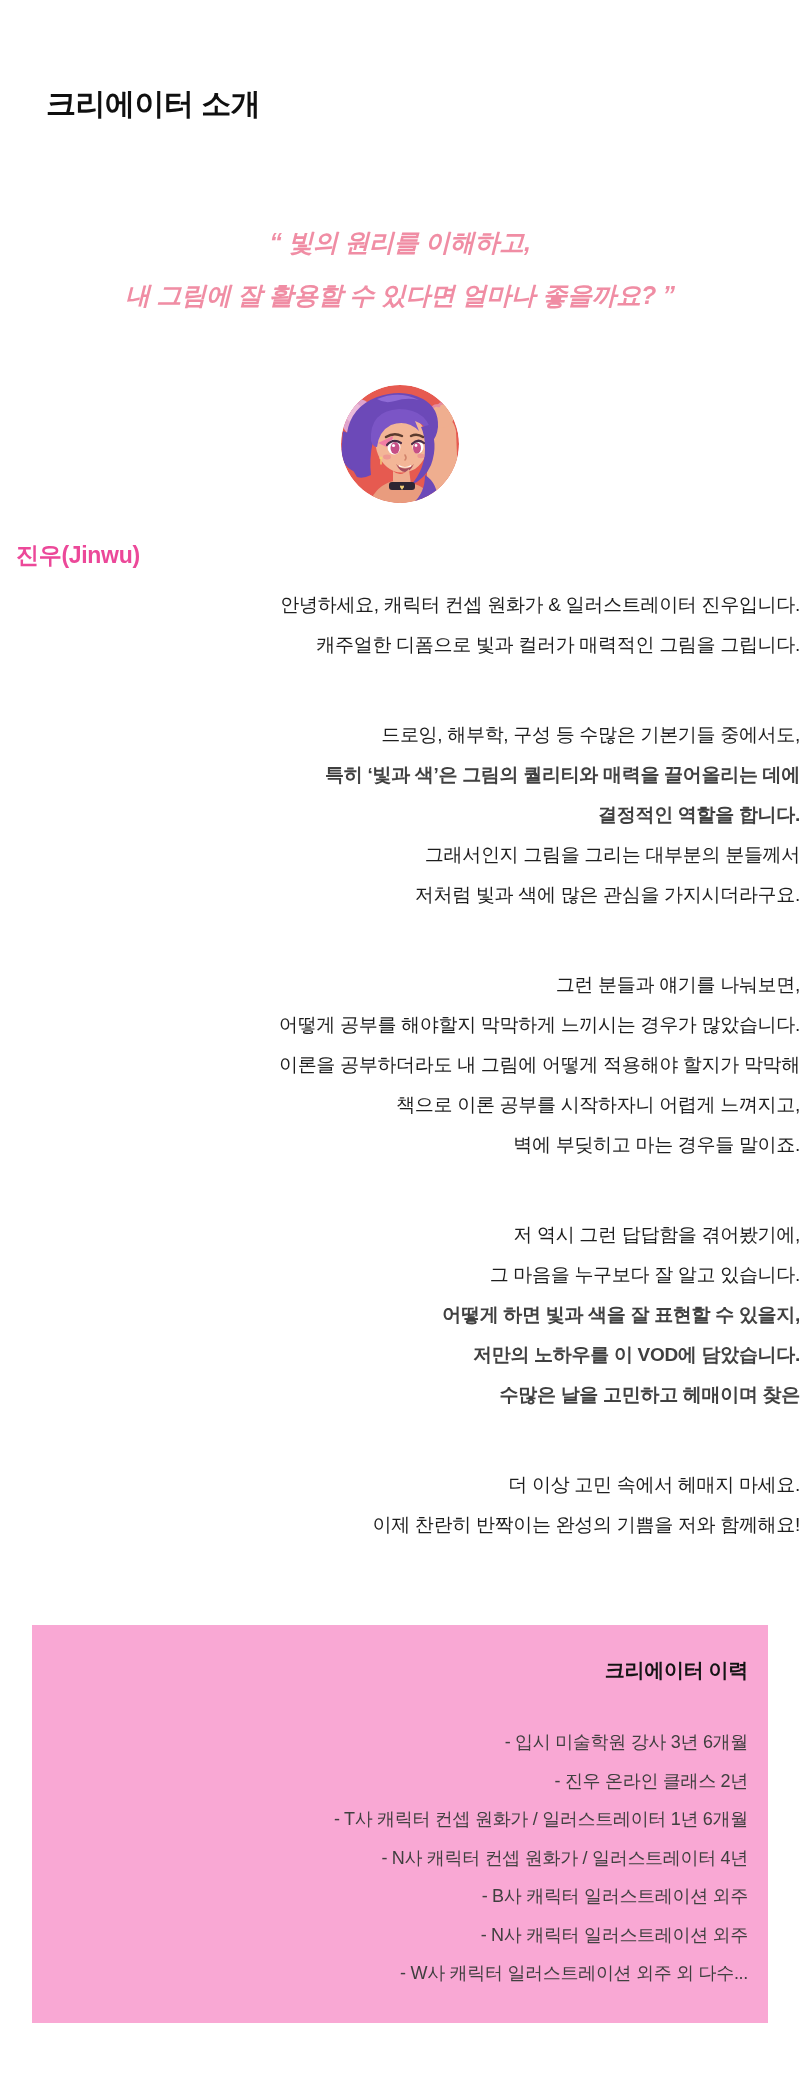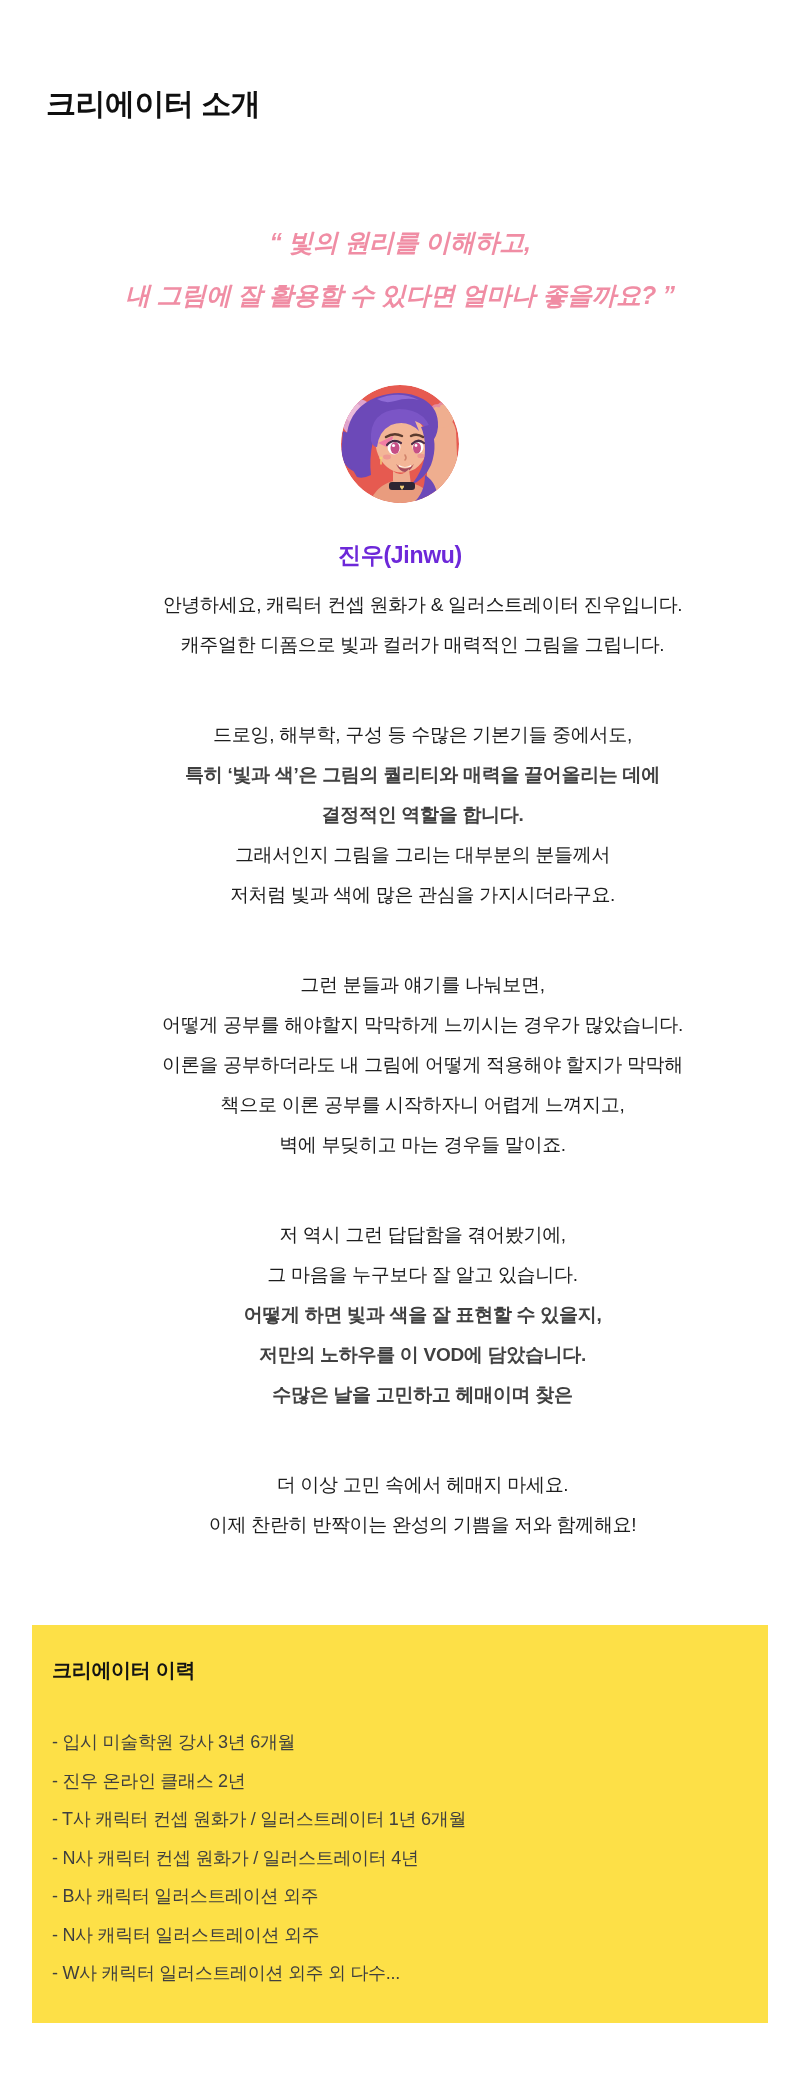--- a/index.html
+++ b/index.html
@@ -34,45 +34,45 @@
   }
   .quote p { margin: 0; font-style: italic; }
   .avatar-wrap {
     margin-top: 63px;
     display: flex;
     justify-content: center;
   }
   .avatar-wrap svg { border-radius: 50%; display: block; }
   .creator-name {
     margin: 38px 16px 0;
-    text-align: center;
+    text-align: left;
     font-size: 23px;
     line-height: 28px;
     font-weight: 700;
-    color: #6d28d9;
+    color: #ec4899;
     letter-spacing: -0.3px;
   }
   .bio {
     margin-top: 16px;
-    text-align: center;
+    text-align: right;
     font-size: 19px;
     line-height: 40px;
     color: #1d1d1d;
     letter-spacing: -0.3px;
     margin-left: 45px;
   }
   .bio p { margin: 0; }
   .bio .para + .para { margin-top: 50px; }
   .bio p.bold { font-weight: 700; color: #404040; }
   .career-box {
     margin: 80px auto 0;
     width: 736px;
-    background: #fde047;
+    background: #f9a8d4;
     padding: 33px 20px 30px;
-    text-align: left;
+    text-align: right;
   }
   .career-title {
     margin: 0;
     font-size: 20px;
     line-height: 24px;
     font-weight: 700;
     color: #141414;
     letter-spacing: -0.3px;
   }
   .career-list {

